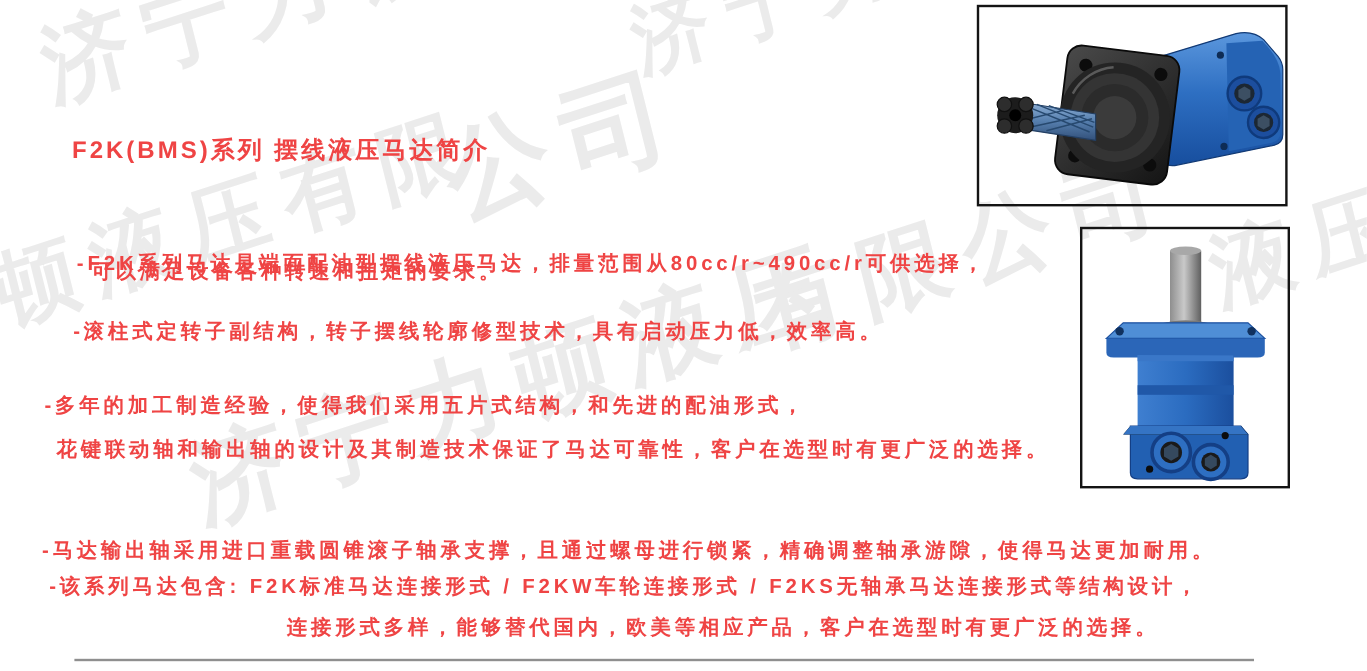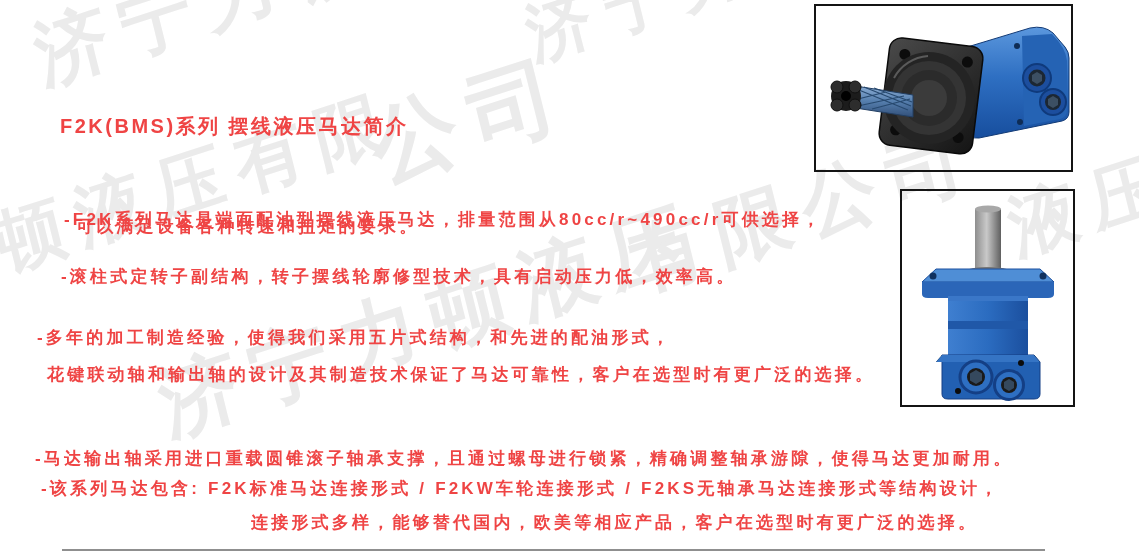--- a/index.html
+++ b/index.html
@@ -28,21 +28,21 @@
     font-size:17px;letter-spacing:3.2px;line-height:1.25;
   }
   .title{left:60px;top:114px;font-size:20px;letter-spacing:2.5px;}
   .l-b1a{left:64px;top:174px;margin-top:35px;}
   .l-b1b{left:76px;top:216px;}
   .l-b2 {left:61px;top:266px;}
   .l-b3a{left:37px;top:327px;}
   .l-b3b{left:47px;top:364px;}
   .l-b4 {left:35px;top:448px;text-align:right;}
   .l-b5a{left:41px;top:478px;}
-  .l-b5b{left:239px;top:512px;margin-left:12px;}
+  .l-b5b{left:239px;top:512px;}
   
   .frame{position:absolute;z-index:1;border:2px solid #141414;box-sizing:border-box;}
   .frame1{left:814px;top:4px;width:259px;height:168px;}
   .frame2{left:900px;top:189px;width:175px;height:218px;}
   .frame svg{display:block;width:100%;height:100%;}
   
   .footer-rule{position:absolute;z-index:2;left:62px;top:549px;width:983px;height:2px;background:#8f8f8f;}
 </style>
 </head>
 <body>

